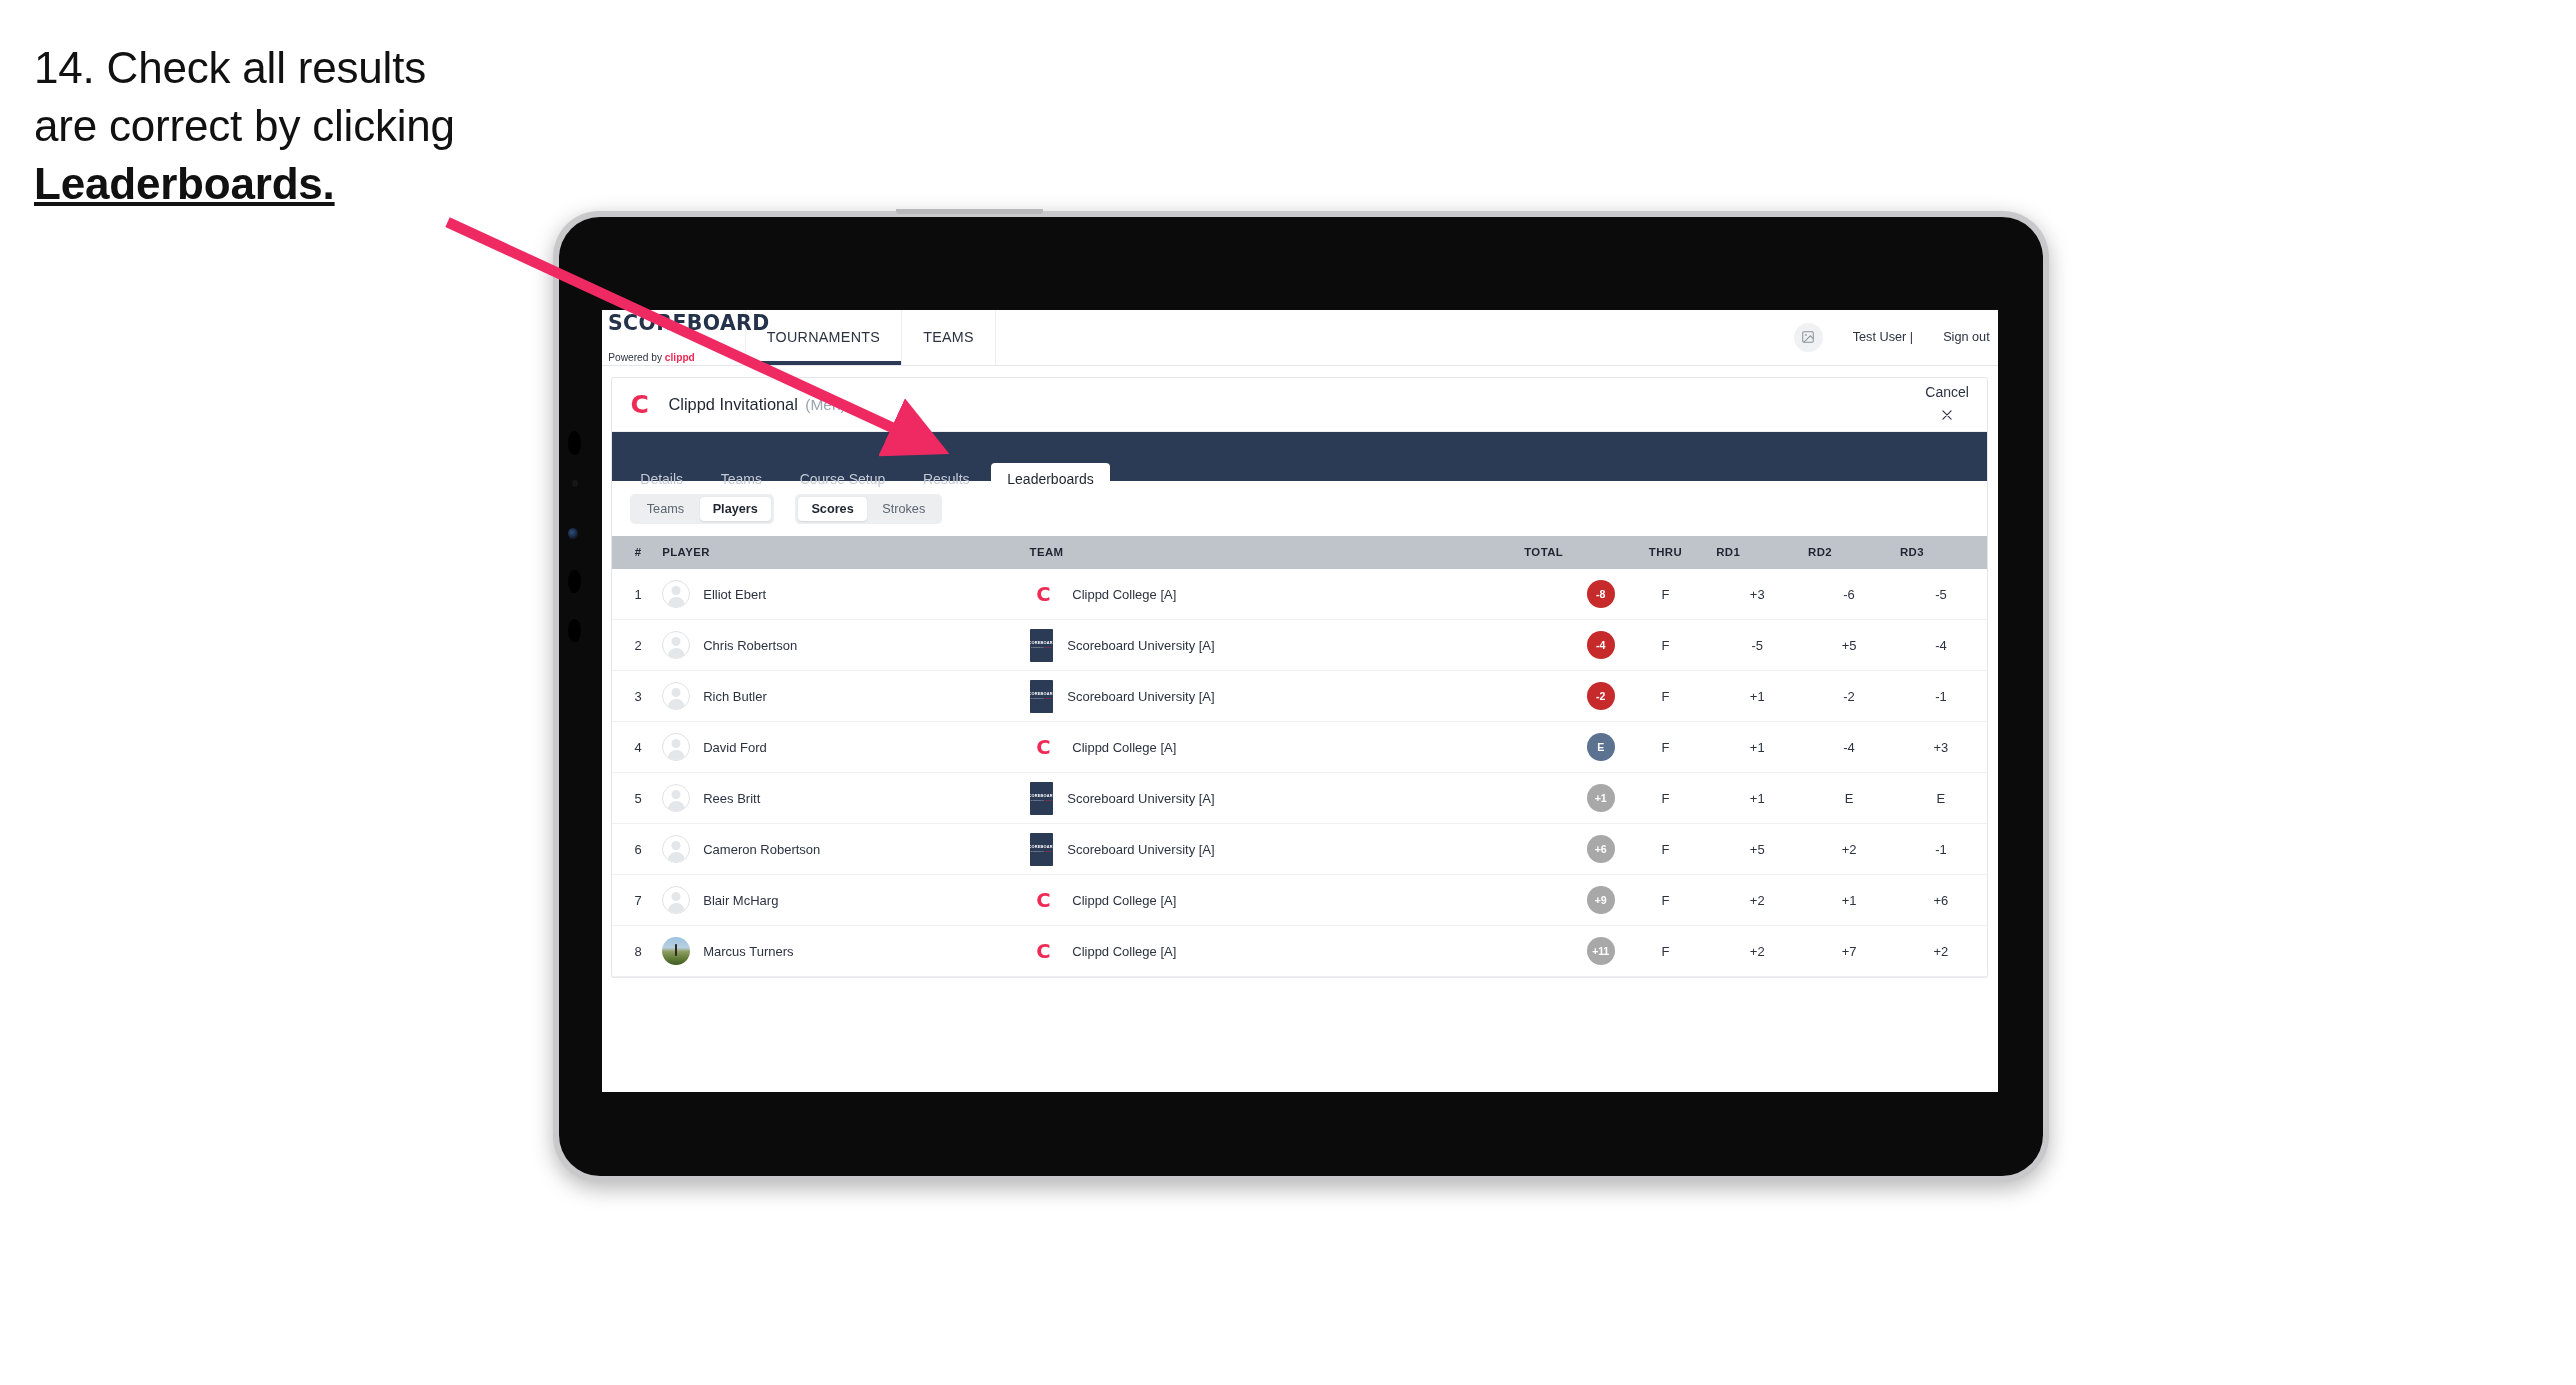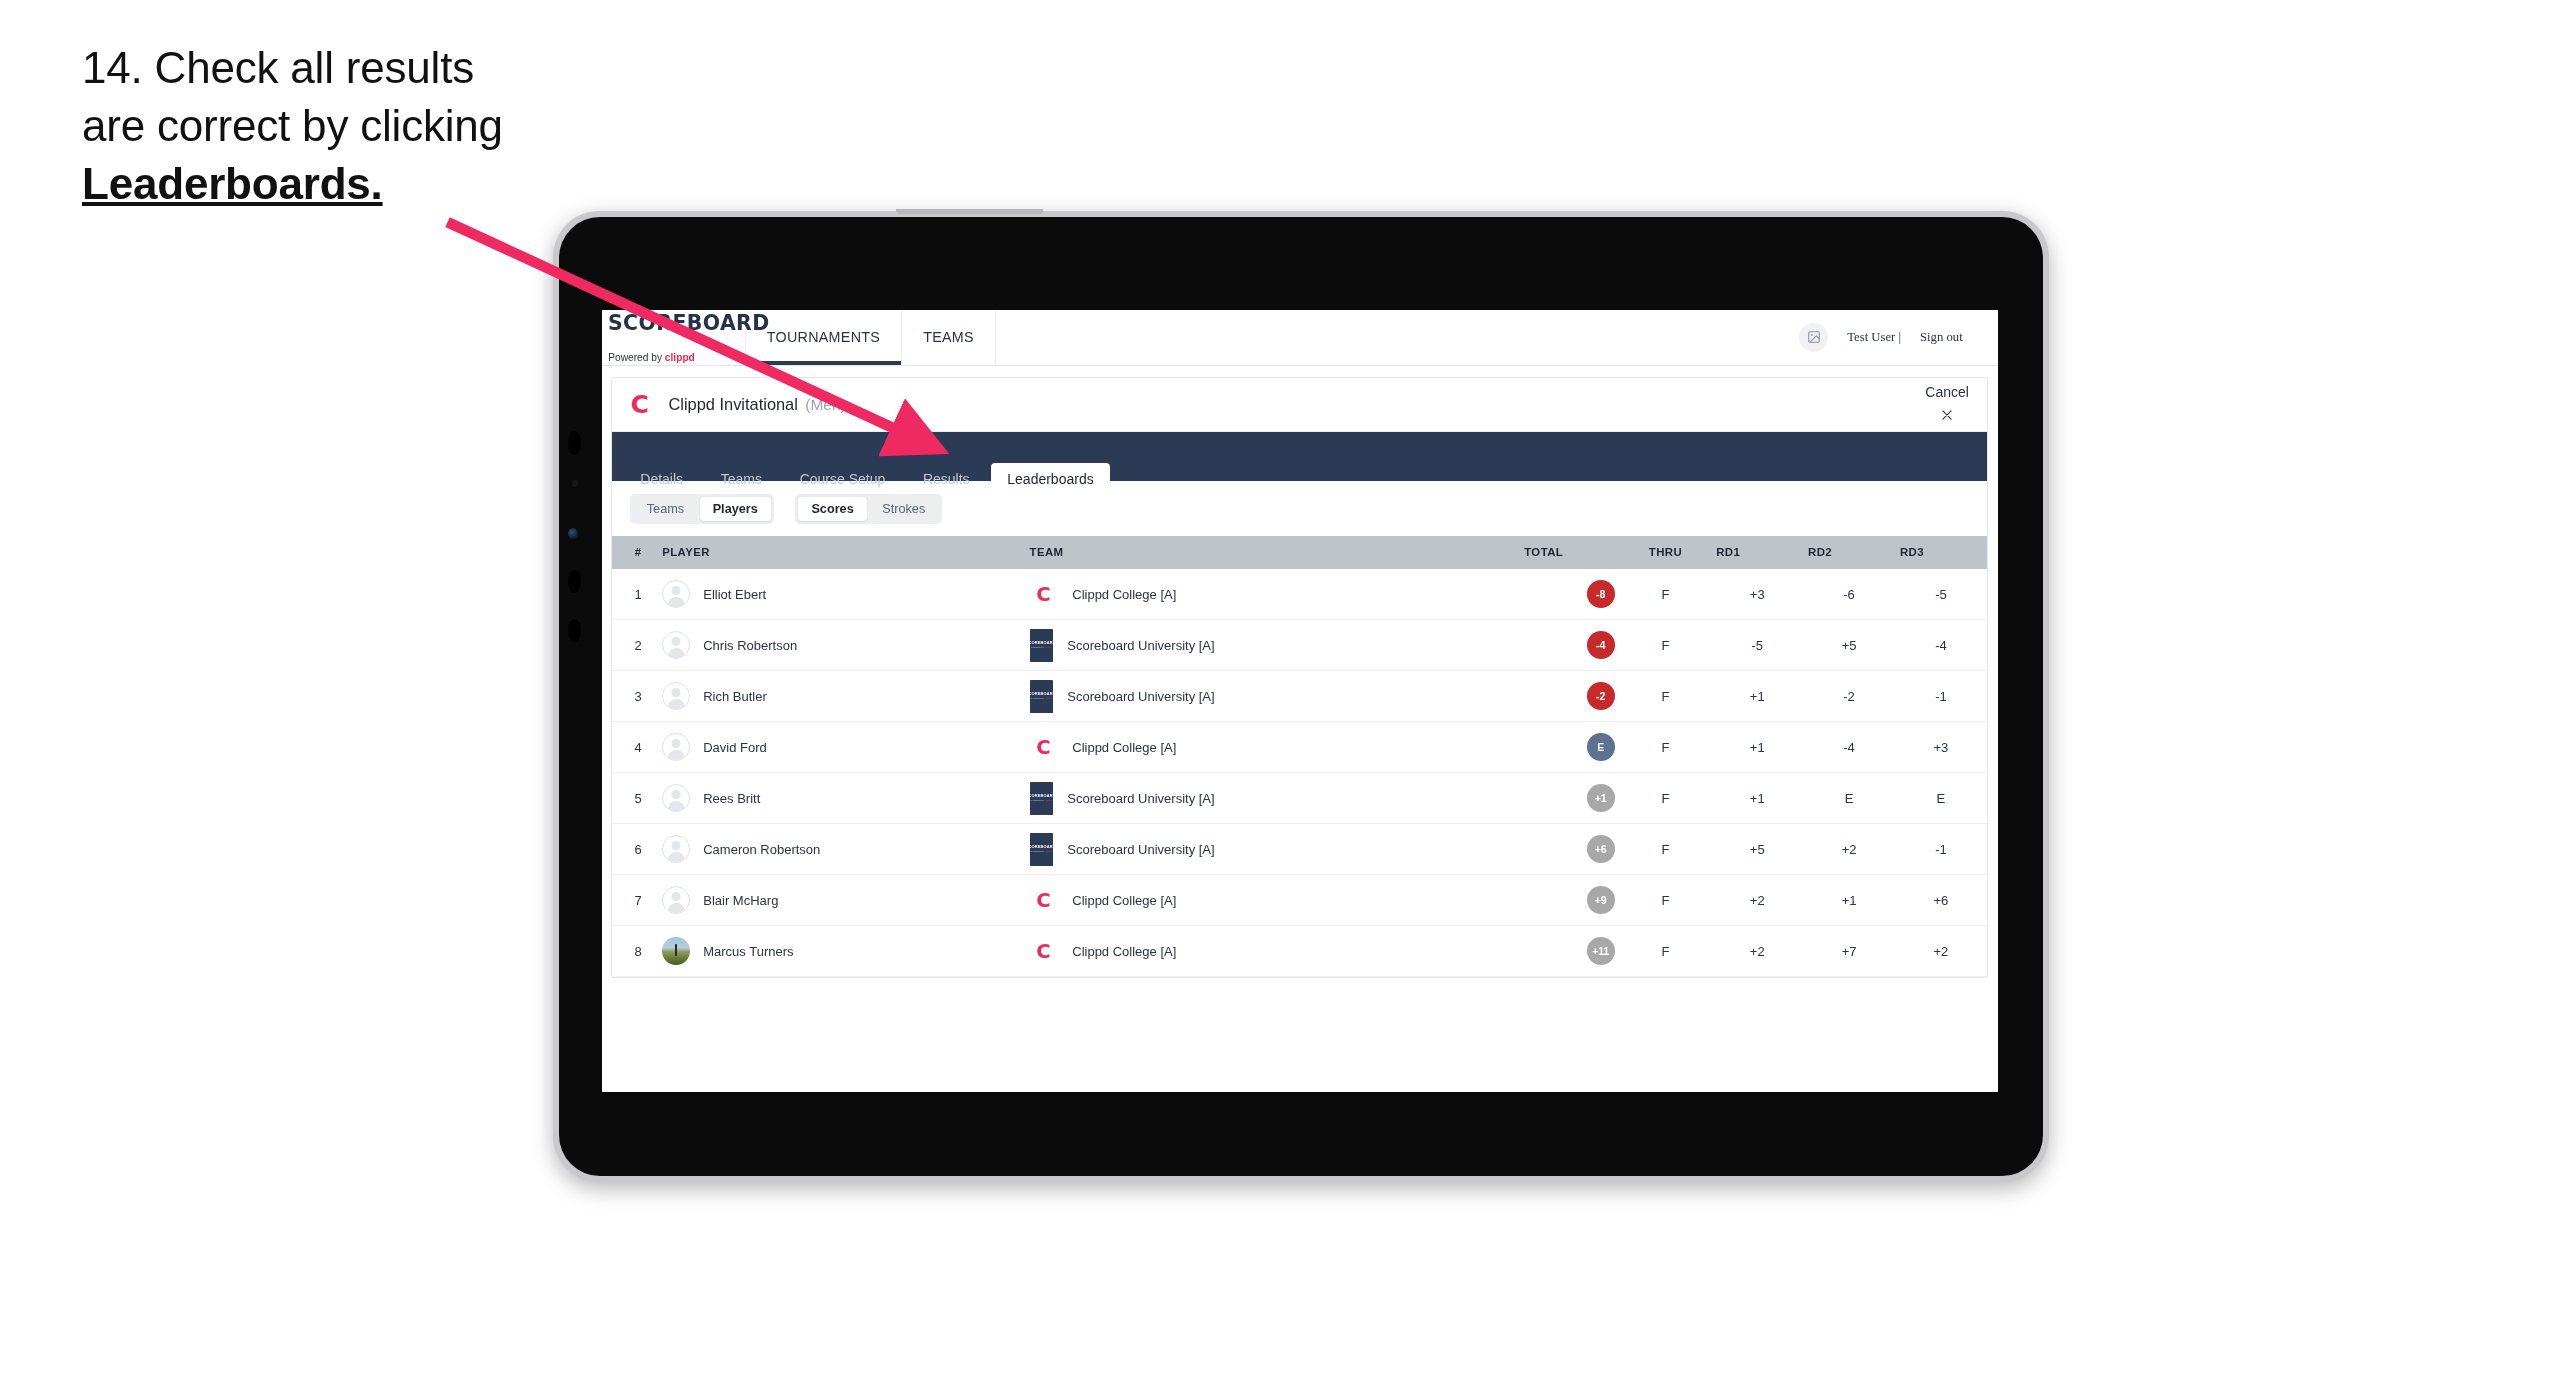--- a/index.html
+++ b/index.html
@@ -13,21 +13,20 @@
 
   
   .instruction {
     position: absolute;
     left: 34px; top: 39px;
     width: 589px;
     font-size: 44px;
     line-height: 1.32;
     color: #111111;
     letter-spacing: -0.2px;
-    margin-left: 48px;
   }
   .instruction .bold { font-weight: 700; display: block; text-decoration: underline; }
 
   
   .arrow-svg {
     position: absolute;
     left: 441px; top: 204px;
     width: 572px; height: 278px;
     overflow: visible;
     pointer-events: none;
@@ -122,23 +121,22 @@
     cursor: pointer;
   }
   .nav-tab.active::after {
     content: "";
     position: absolute; left: 0; right: 0; bottom: 0;
     height: 3.3px; background: #2b3a55;
   }
   .appbar-spacer { flex: 1; }
   .user-area {
     display: flex; align-items: center;
-    gap: 19px;
-    padding-right: 35px;
-    font-family: Liberation Serif, serif;
+    gap: 30px;
+    padding-right: 8px;
   }
   .avatar-sm {
     width: 29px; height: 29px; border-radius: 50%;
     background: #f0f1f3;
     display: flex; align-items: center; justify-content: center;
     color: #8b9199;
   }
   .user-name { font-size: 12.7px; color: #2b3340; }
   .sign-out { font-size: 12.7px; color: #2b3340; cursor: pointer; }
 

